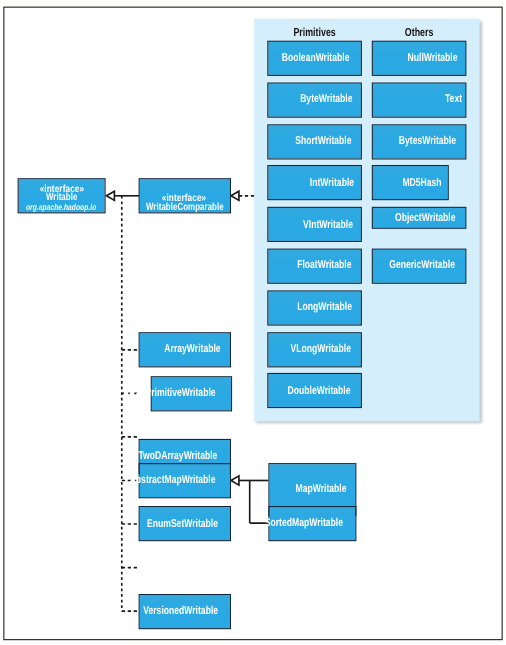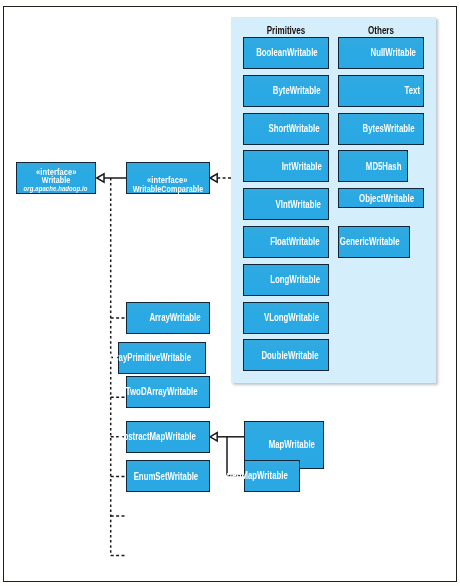--- a/index.html
+++ b/index.html
@@ -110,39 +110,42 @@
     </div>
   <div class="node" style="left:338px;top:112.6px;width:86px;height:32px">
       <span class="lbl">BytesWritable</span>
     </div>
   <div class="node" style="left:338px;top:150.4px;width:70px;height:32px">
       <span class="lbl">MD5Hash</span>
     </div>
   <div class="node" style="left:338px;top:188.2px;width:86px;height:20px">
       <span class="lbl">ObjectWritable</span>
     </div>
-  <div class="node" style="left:338px;top:226.0px;width:72px;height:32px">
+  <div class="node" style="left:338px;top:226.0px;width:86px;height:32px">
       <span class="lbl">GenericWritable</span>
     </div>
 
   <div class="node" style="left:125.5px;top:302.0px;width:84.5px;height:32px">
       <span class="lbl">ArrayWritable</span>
     </div>
-  <div class="node" style="left:118px;top:341.6px;width:88px;height:32px">
+  <div class="node" style="left:137px;top:341.6px;width:74px;height:32px">
       <span class="lbl">ArrayPrimitiveWritable</span>
     </div>
-  <div class="node" style="left:125.5px;top:376px;width:84.5px;height:32px">
+  <div class="node" style="left:125.5px;top:399px;width:84.5px;height:32px">
       <span class="lbl">TwoDArrayWritable</span>
     </div>
   <div class="node" style="left:125.5px;top:420.8px;width:84.5px;height:32px">
       <span class="lbl">AbstractMapWritable</span>
     </div>
   <div class="node" style="left:125.5px;top:460.4px;width:84.5px;height:32px">
       <span class="lbl">EnumSetWritable</span>
     </div>
+  <div class="node" style="left:125.5px;top:539.6px;width:84.5px;height:32px">
+      <span class="lbl">VersionedWritable</span>
+    </div>
 
   <div class="node" style="left:244px;top:421.0px;width:80px;height:48px">
       <span class="lbl">MapWritable</span>
     </div>
-  <div class="node" style="left:244px;top:459.5px;width:56px;height:32px">
+  <div class="node" style="left:244px;top:459.5px;width:80px;height:32px">
       <span class="lbl">SortedMapWritable</span>
     </div>
 </div>
 
 </body></html>

